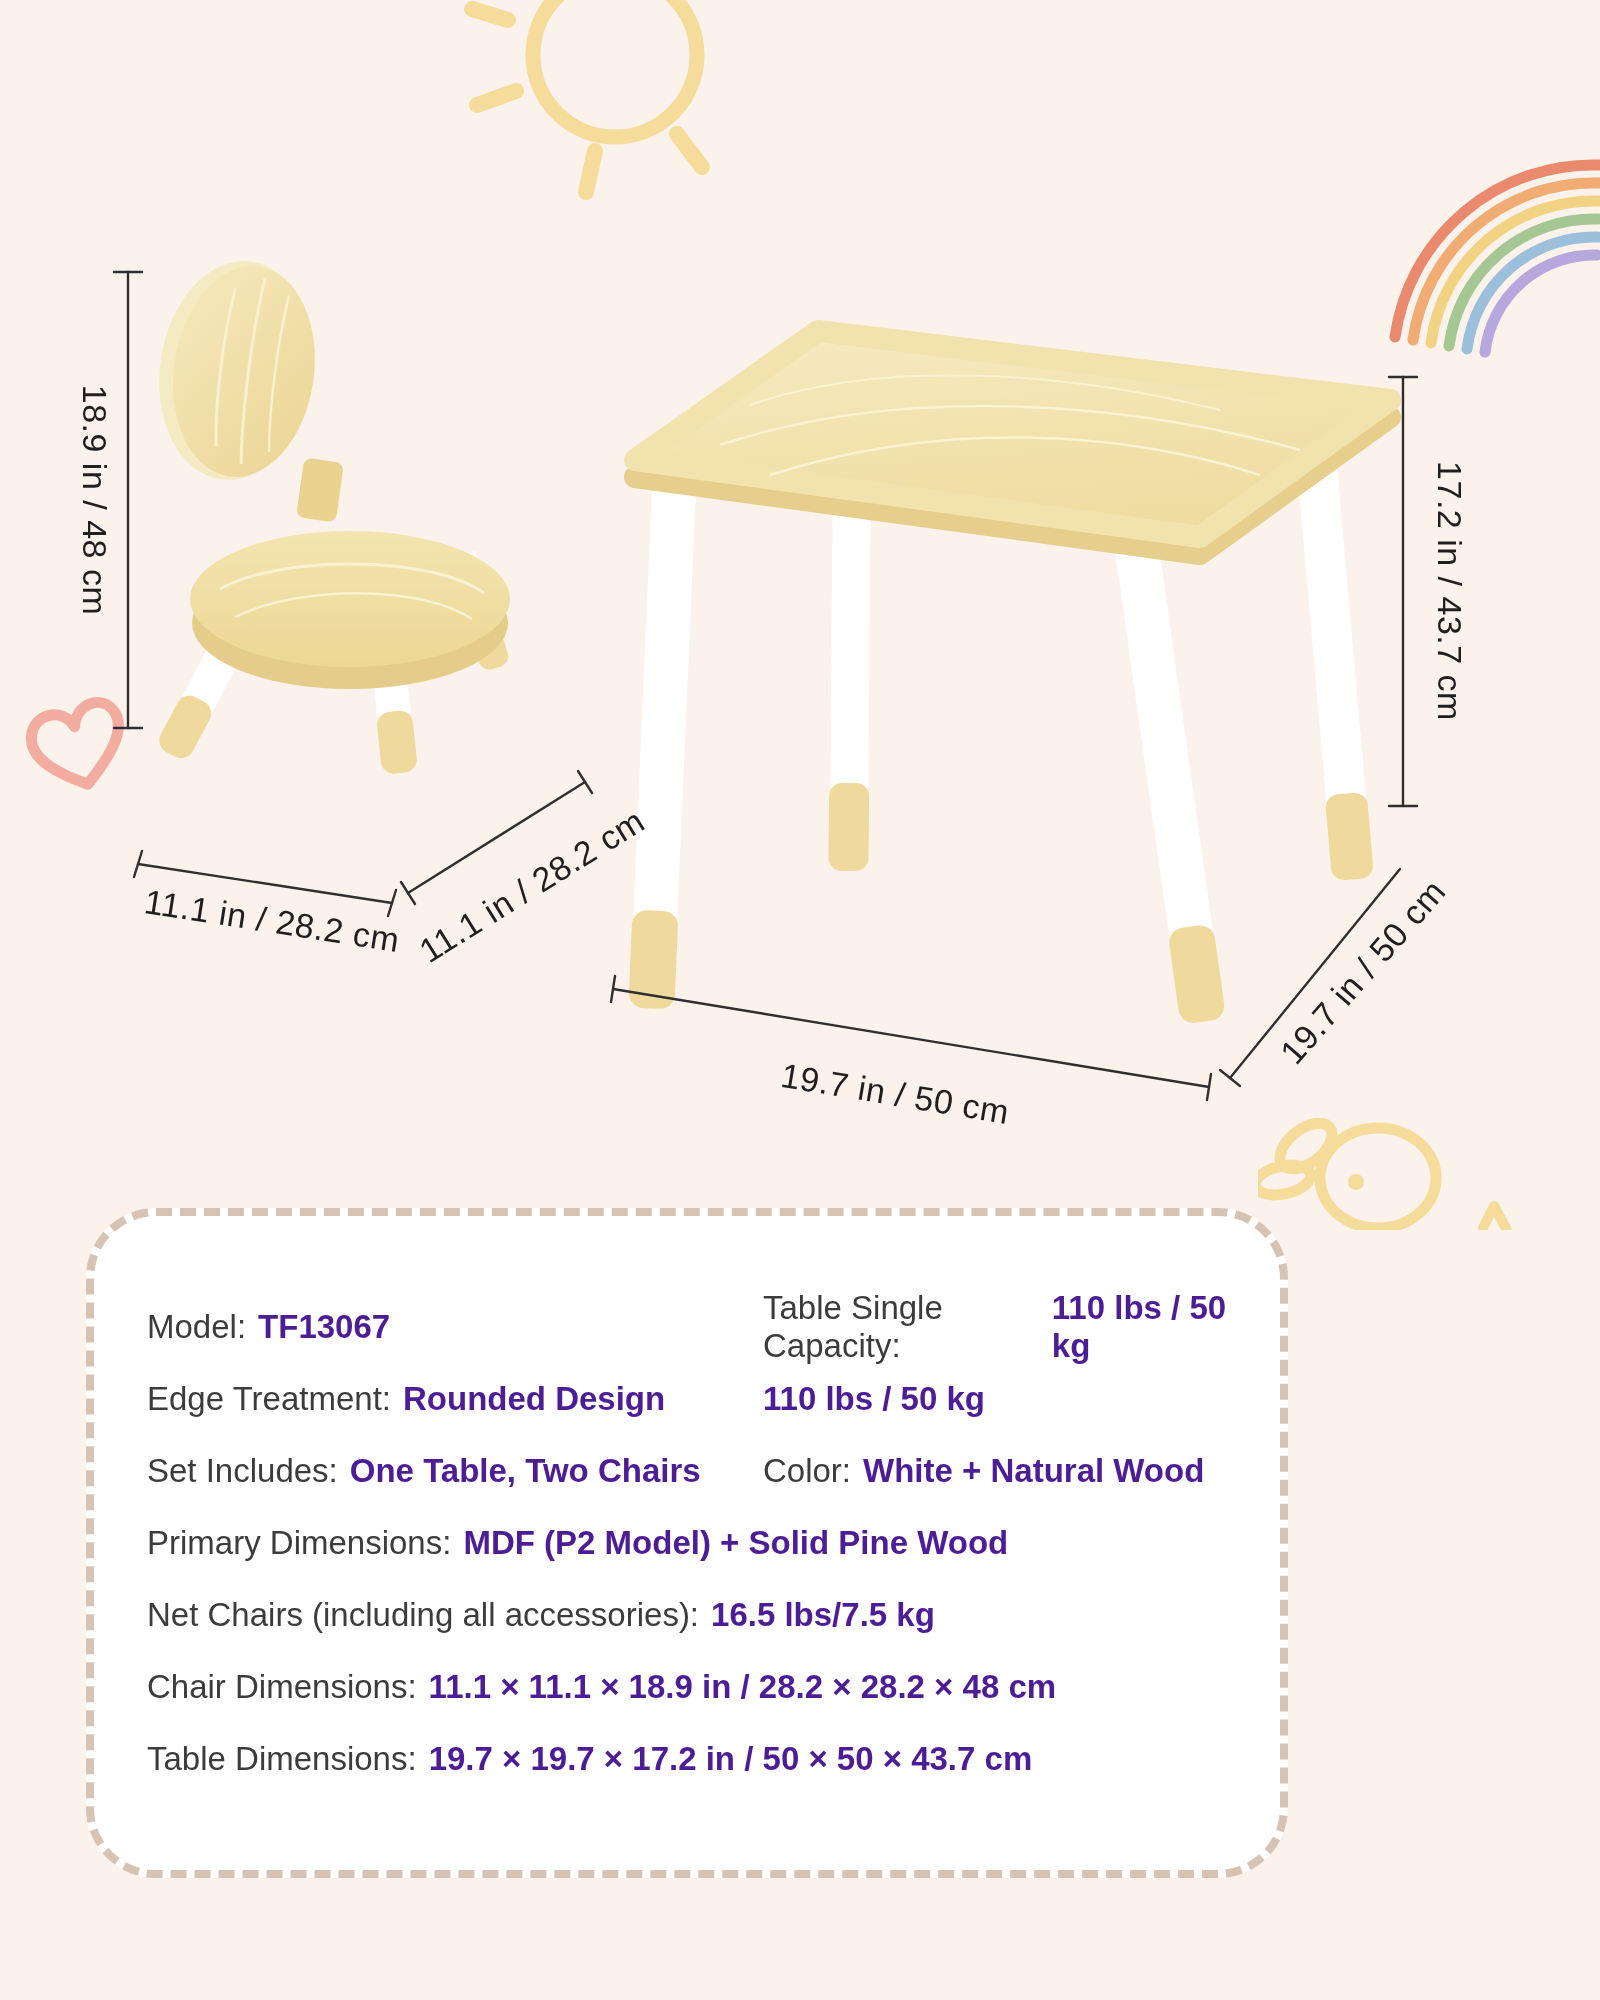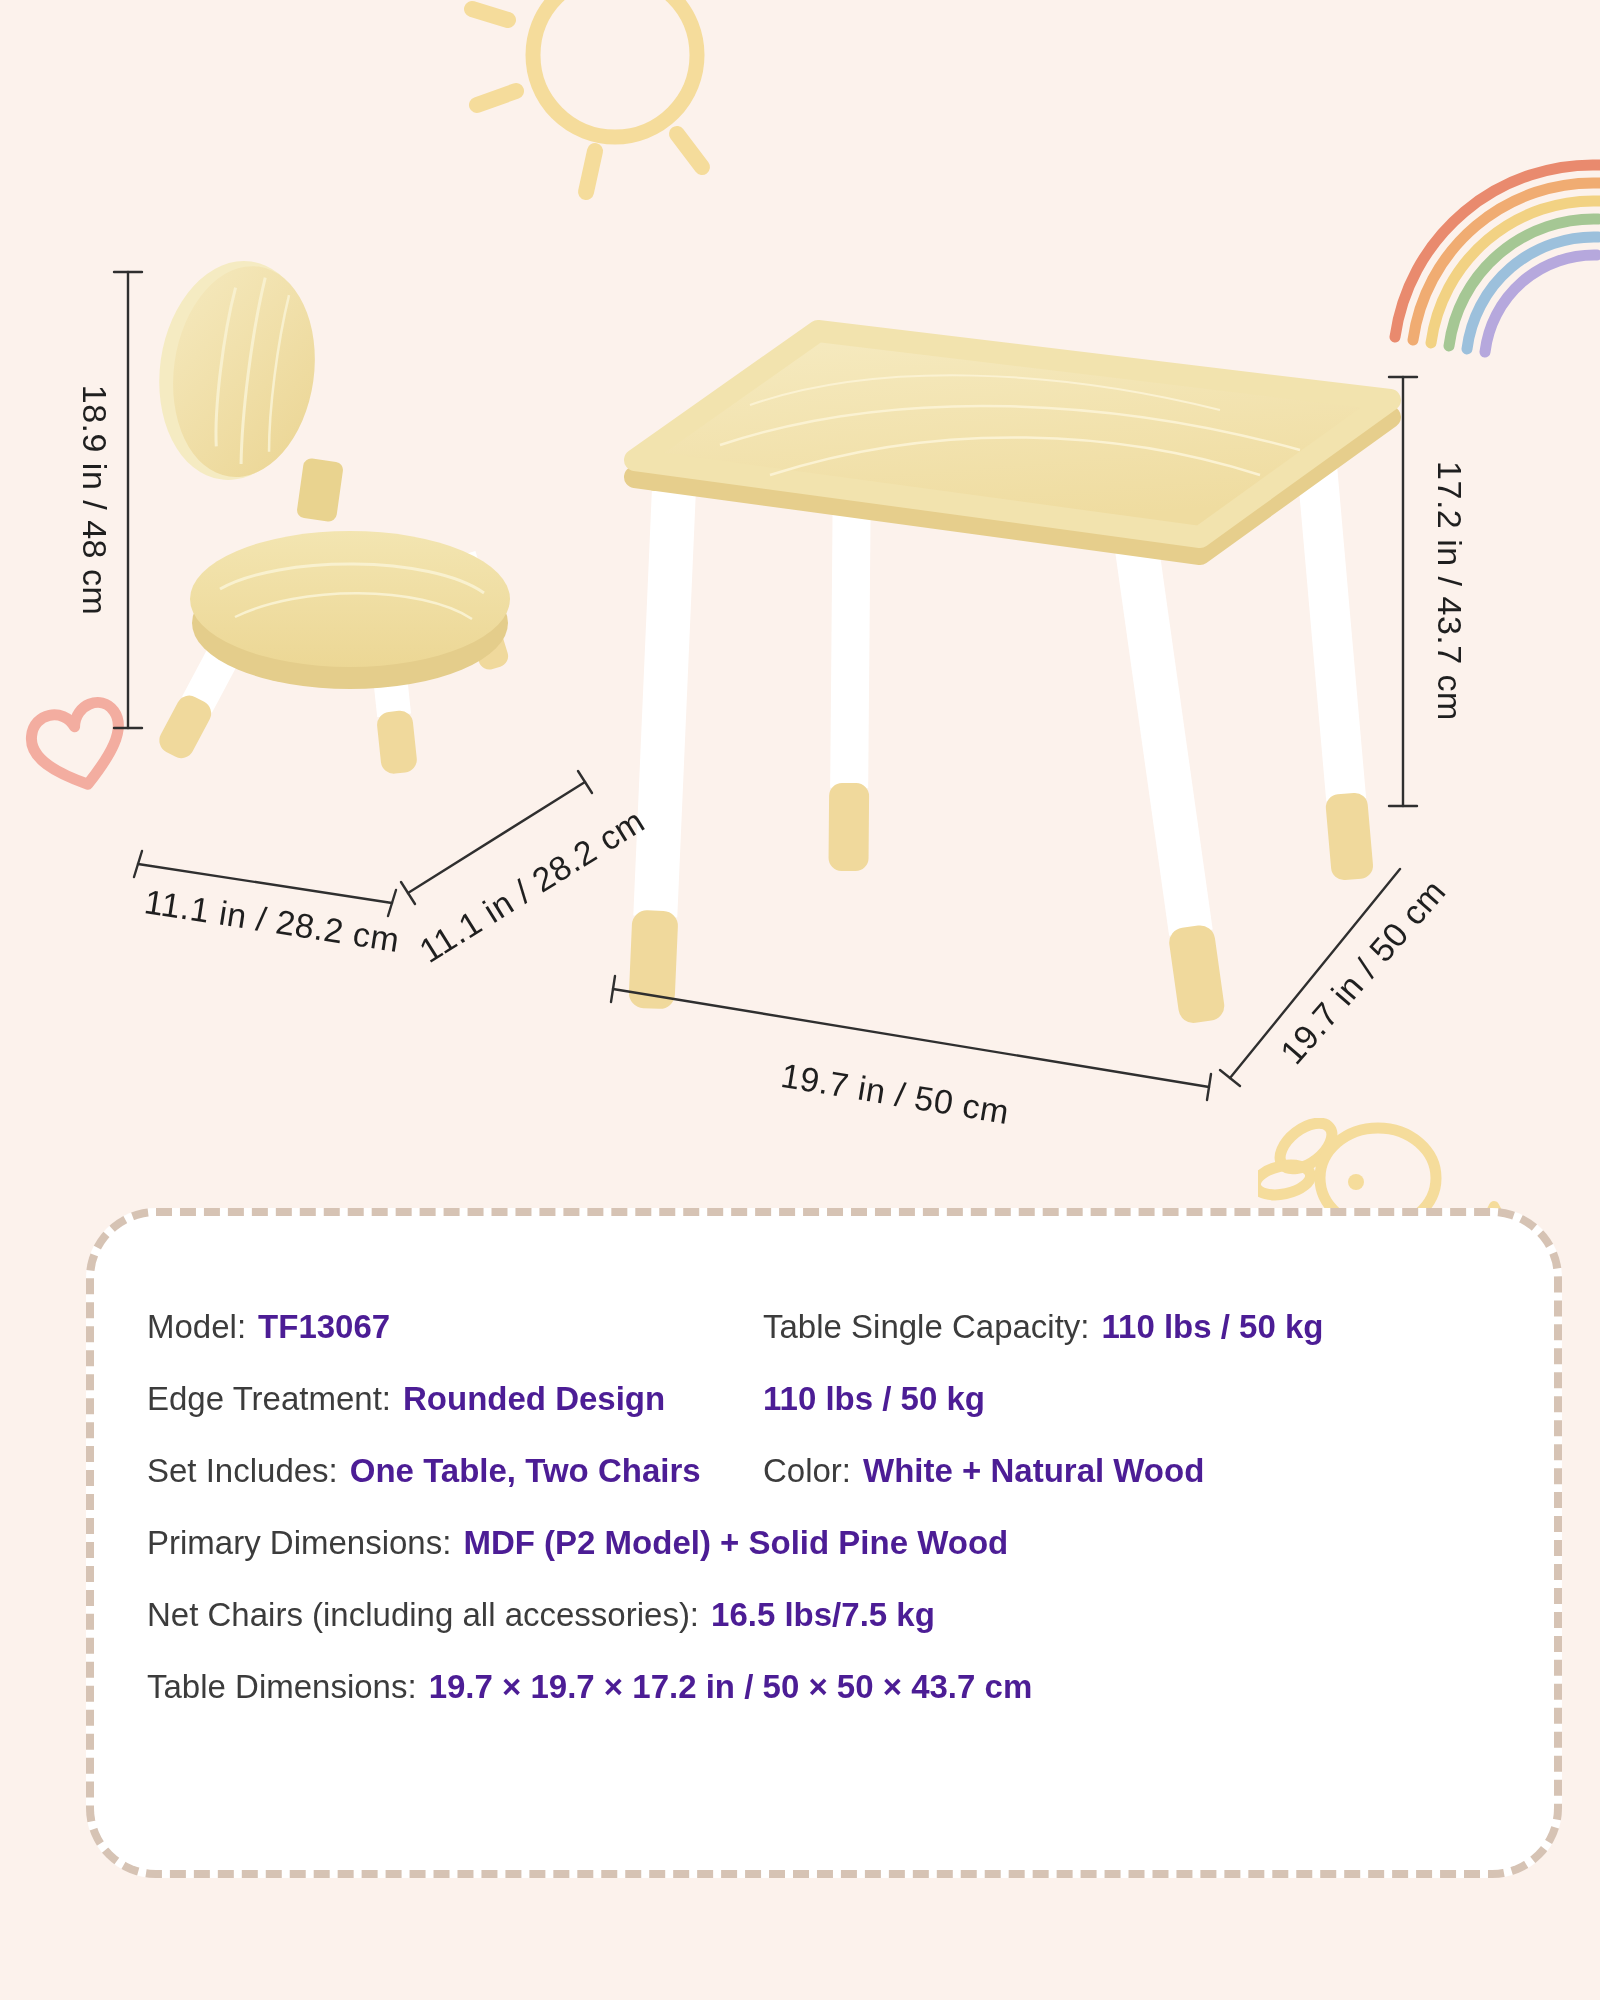--- a/index.html
+++ b/index.html
@@ -7,21 +7,21 @@
     position:relative;width:1600px;height:2000px;background:#FCF2EC;
     overflow:hidden;font-family:"Liberation Sans",sans-serif;
   }
   .doodle,.furniture,.dims-overlay{position:absolute;pointer-events:none;}
   .dim-label{
     position:absolute;font-size:34px;color:#1F1F1F;white-space:nowrap;
     letter-spacing:.5px;transform:translate(-50%,-50%) rotate(var(--rot,0deg));
     font-family:"Liberation Sans",sans-serif;
   }
   .spec-panel{
-    position:absolute;left:86px;top:1208px;width:1476px;height:670px;
+    position:absolute;left:86px;top:1208px;width:1202px;height:670px;
     box-sizing:border-box;background:#FFFFFF;border:8px dashed #D6C3B4;
     border-radius:70px;padding:75px 40px 0 53px;
   }
   .spec-two-col{display:grid;grid-template-columns:616px 1fr;}
   .spec-row{height:72px;display:flex;align-items:center;gap:12px;font-size:33px;}
   .spec-label{color:#3C3C3C;}
   .spec-value{color:#4c1d95;font-weight:700;}
 </style>
 </head>
 <body>
@@ -210,18 +210,22 @@
     </div>
     <div class="spec-row">
       <span class="spec-label">Primary Dimensions:</span>
       <span class="spec-value">MDF (P2 Model) + Solid Pine Wood</span>
     </div>
     <div class="spec-row">
       <span class="spec-label">Net Chairs (including all accessories):</span>
       <span class="spec-value">16.5 lbs/7.5 kg</span>
     </div>
     <div class="spec-row">
+      <span class="spec-label">Chair Dimensions:</span>
+      <span class="spec-value">11.1 × 11.1 × 18.9 in / 28.2 × 28.2 × 48 cm</span>
+    </div>
+    <div class="spec-row">
       <span class="spec-label">Table Dimensions:</span>
       <span class="spec-value">19.7 × 19.7 × 17.2 in / 50 × 50 × 43.7 cm</span>
     </div>
   </div>
 
 </div>
 
 </body></html>

